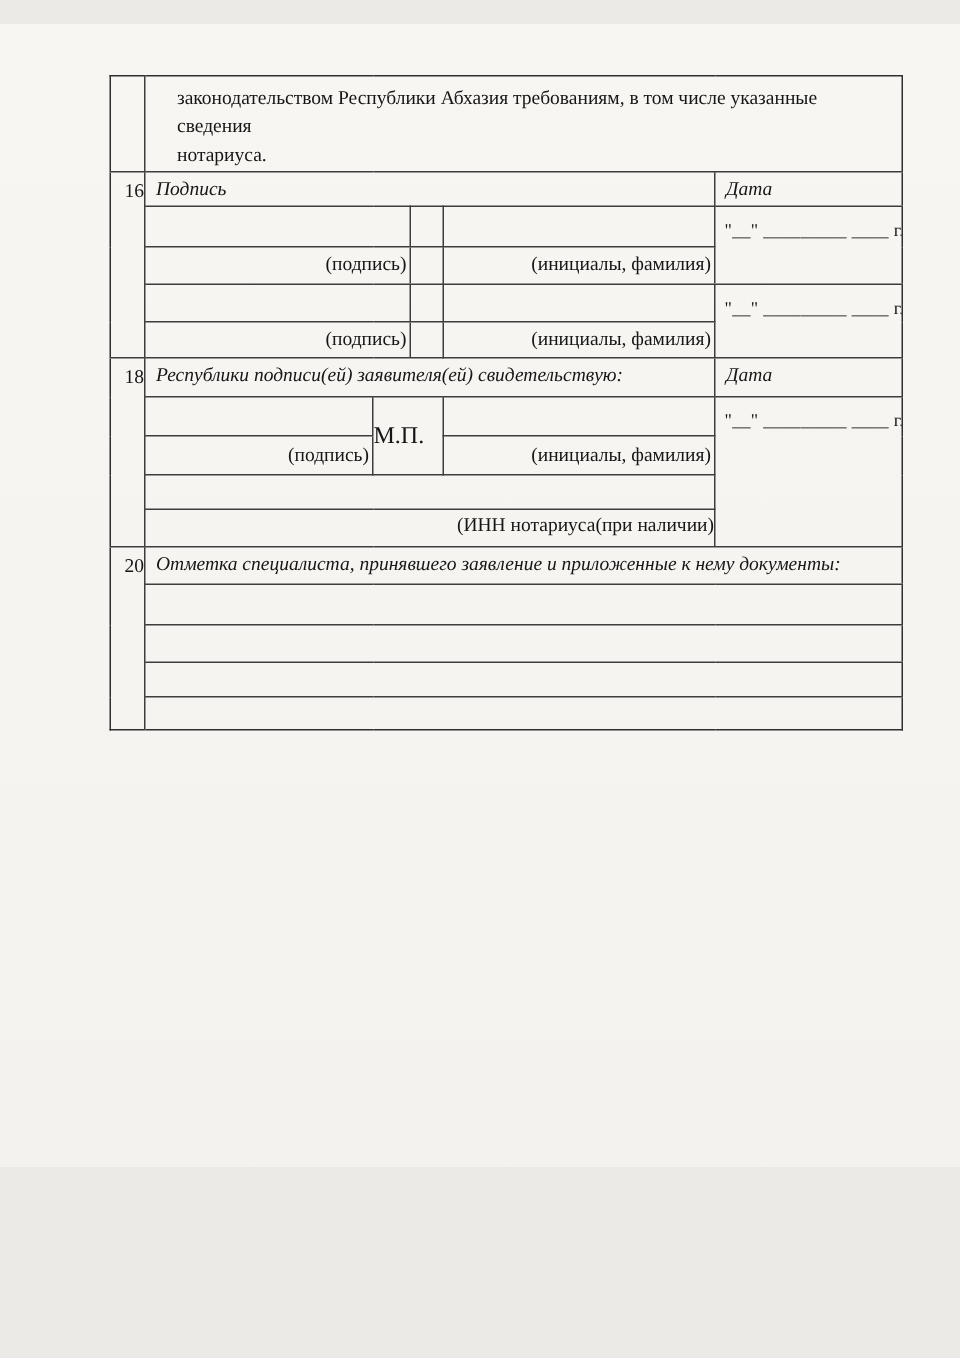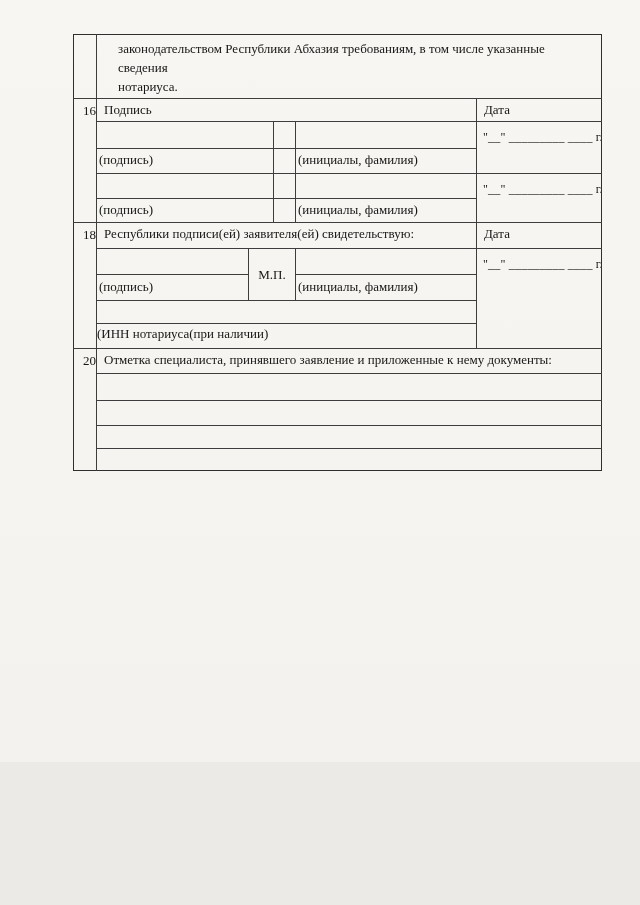--- a/index.html
+++ b/index.html
@@ -10,20 +10,21 @@
     font-family: "Liberation Serif", serif;
     background: #eceae6;
   }
   .page {
     position: relative;
     width: 640px;
     height: 762px;
     background: linear-gradient(180deg, #f7f6f2 0%, #f5f4f0 55%, #f3f2ee 100%);
     overflow: hidden;
     color: #1b1b1b;
+    margin-top: 16px;
   }
   table.form {
     position: absolute;
     left: 73px;
     top: 34px;
     width: 528px;
     border-collapse: collapse;
     table-layout: fixed;
     border: 1.6px solid #2f2f2f;
     font-size: 13px;
@@ -36,42 +37,41 @@
   }
   
   .bb { border-bottom: 1px solid #3d3d3d; }
   .br { border-right: 1px solid #3d3d3d; }
   .bl { border-left: 1px solid #3d3d3d; }
   .num {
     text-align: right;
     padding-top: 4px;
     font-size: 13px;
   }
-  .cellpad { padding: 3px 6px 2px 7px; }
+  .cellpad { padding: 3px 6px 2px 7px; font-style: italic; }
   .cont-text { padding: 4px 10px 2px 21px; line-height: 19px; }
   .cont-text span { display: block; }
   .caption {
-    text-align: left;
+    text-align: right;
     vertical-align: middle;
     font-size: 13px;
     padding: 2px 2px 4px 2px;
   }
   .datecell {
     padding: 8px 2px 2px 6px;
     font-size: 12px;
     white-space: nowrap;
     letter-spacing: 0.2px;
   }
   .stamp {
-    text-align: center;
     vertical-align: middle;
-    font-size: 13px;
+    font-size: 16px;
   }
   .inncap {
-    text-align: left;
+    text-align: right;
     vertical-align: middle;
     font-size: 13px;
     padding-bottom: 4px;
   }
   .pageno {
     position: absolute;
     left: 615px;
     top: 851px;
     font-size: 13px;
     color: #222;

